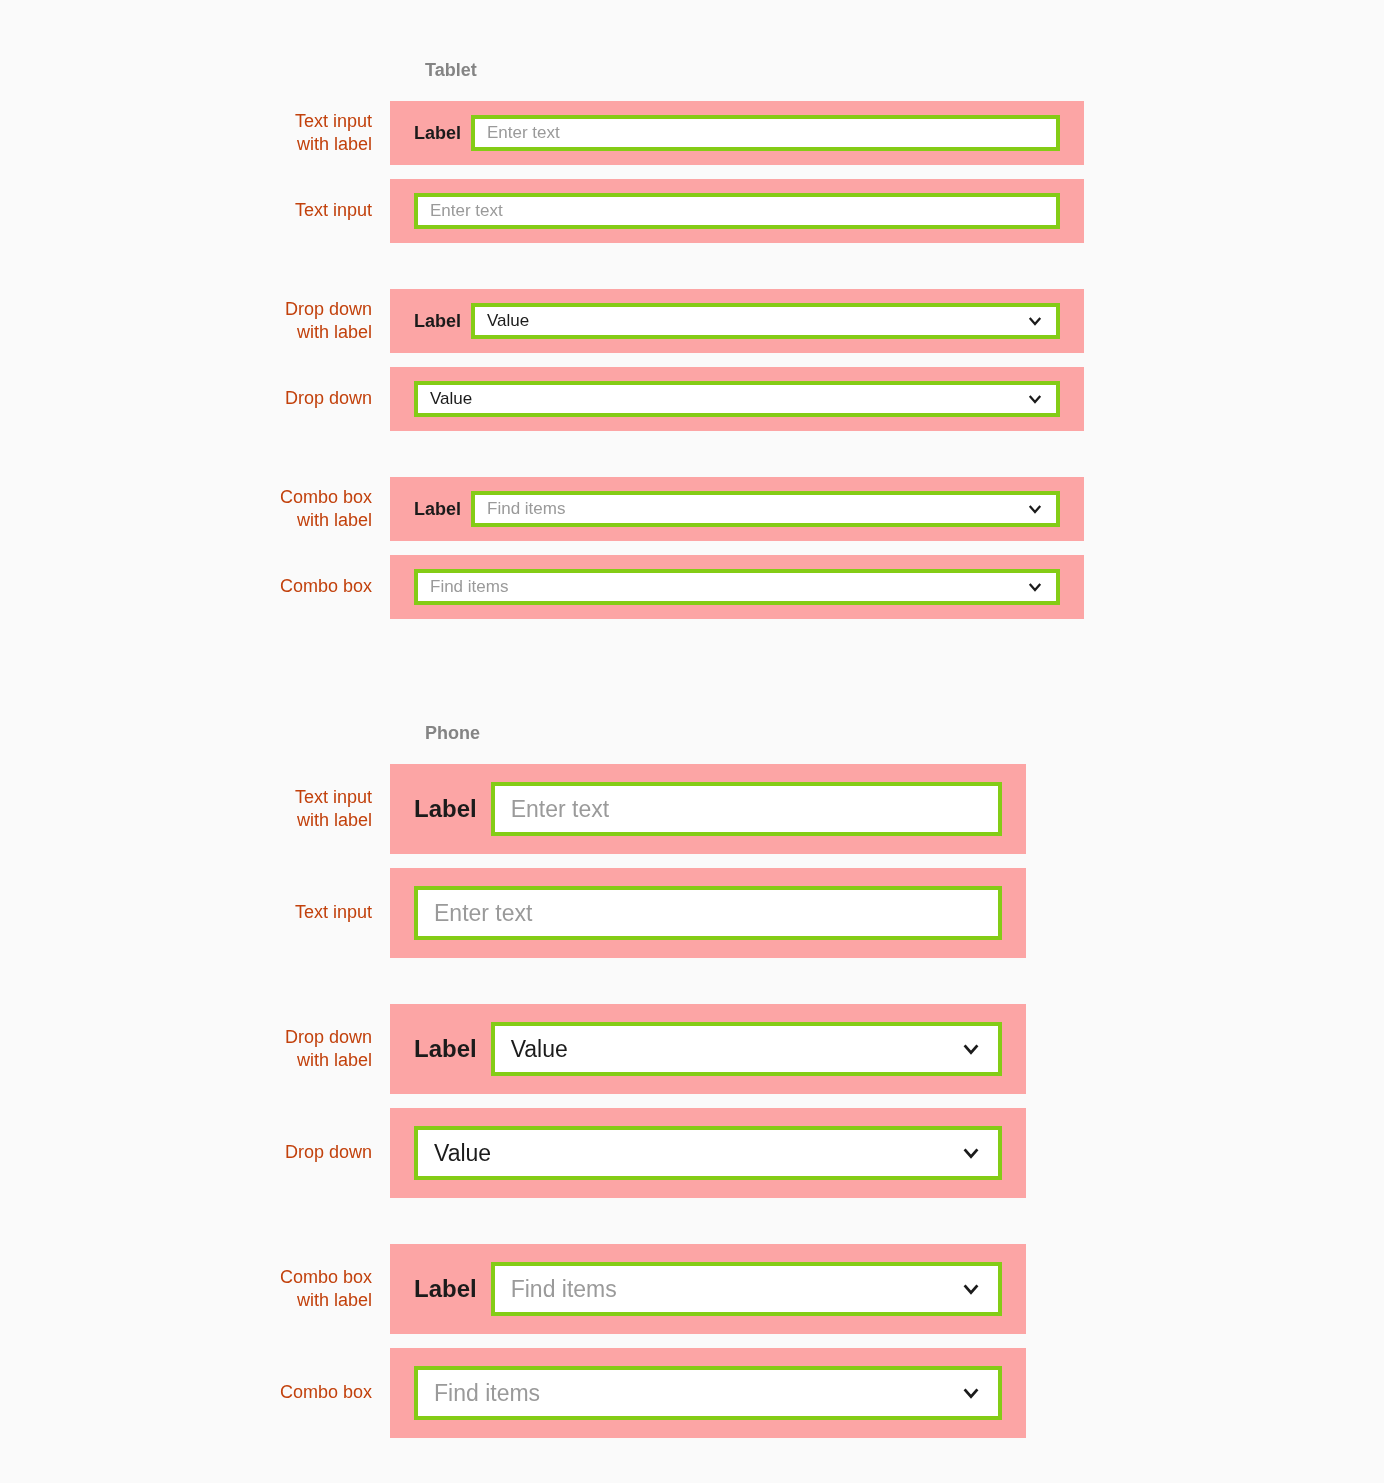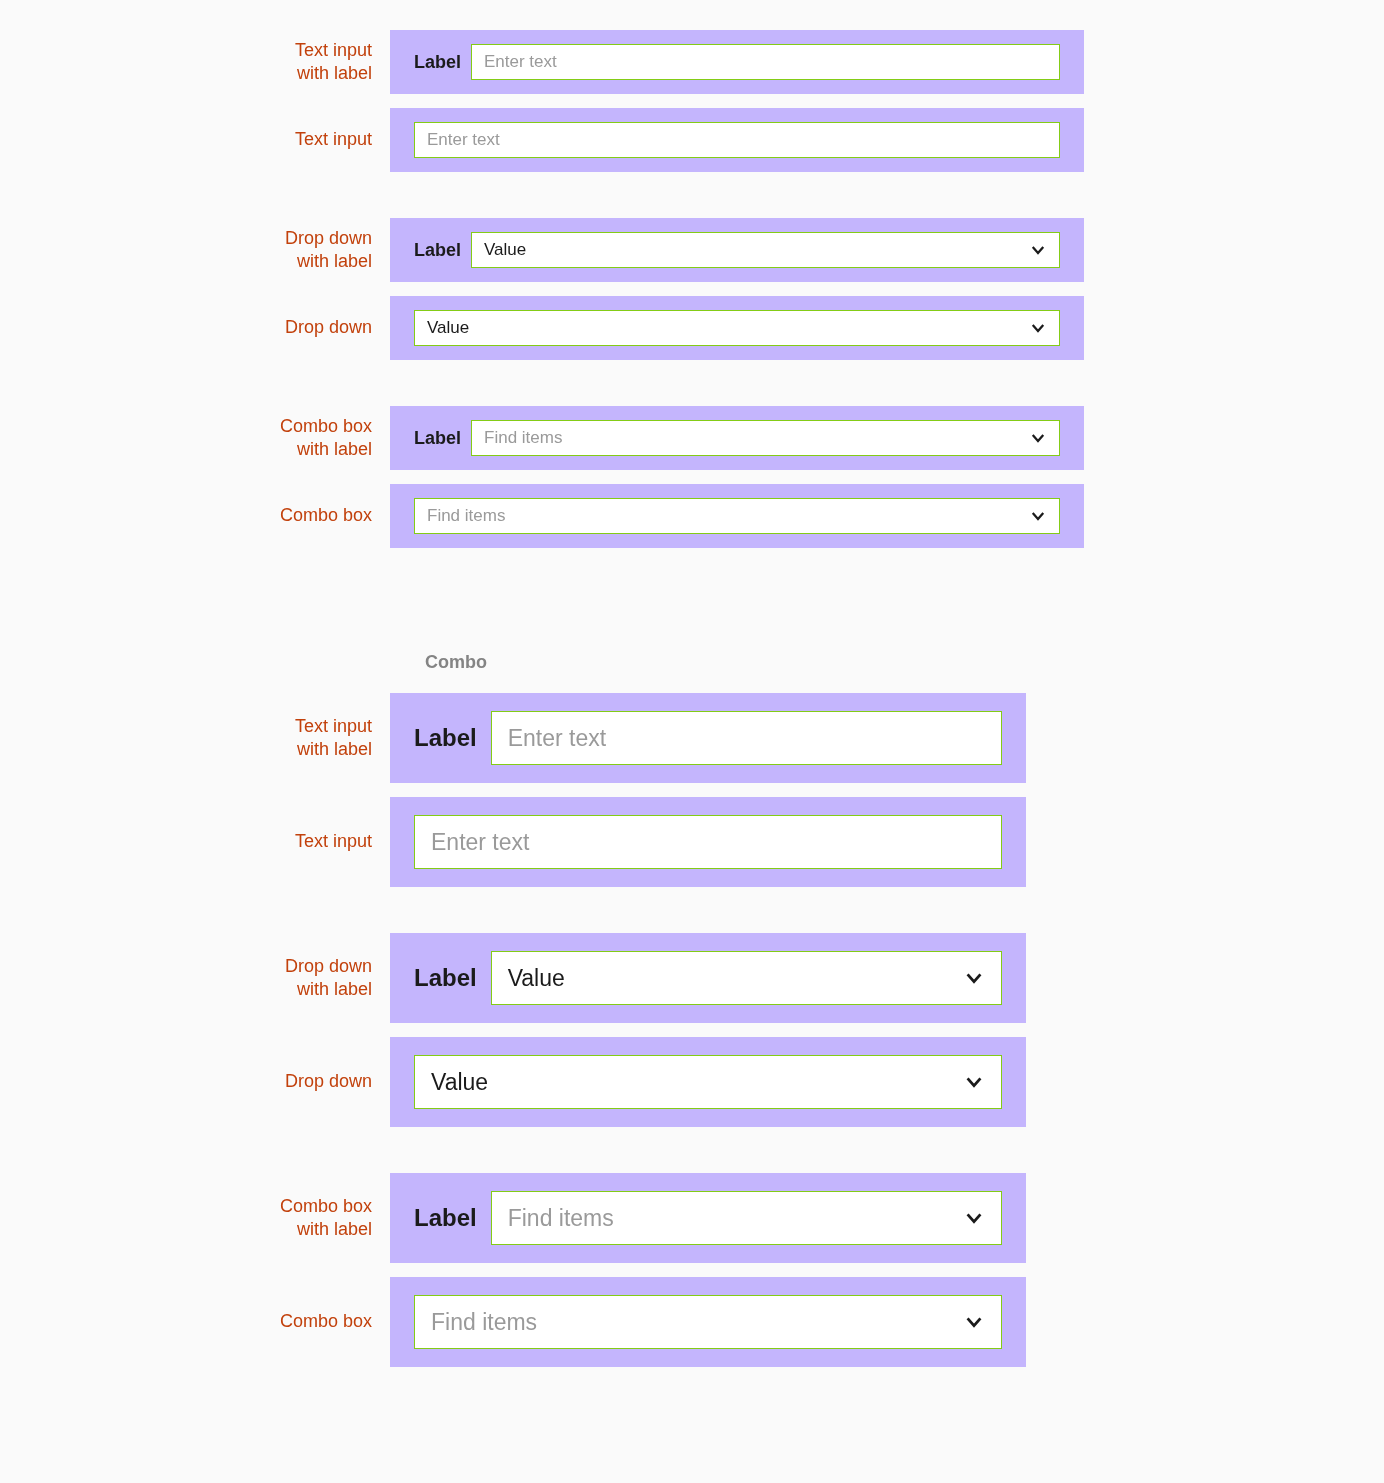--- a/index.html
+++ b/index.html
@@ -28,41 +28,41 @@
       width: 390px;
       padding-right: 18px;
       text-align: right;
       color: #c2410c;
       font-size: 18px;
       line-height: 1.3;
       align-self: center;
     }
     .row-desc .line { display: block; }
     .card {
-      background: #c4b5fd;
+      background: #fca5a5;
       padding: 14px 24px;
       display: flex;
       align-items: center;
       width: 694px;
     }
     .card.phone {
       padding: 18px 24px;
       width: 636px;
     }
     .field-label {
       color: #1b1b1b;
       font-weight: 600;
       font-size: 18px;
       margin-right: 10px;
       white-space: nowrap;
     }
     .phone .field-label { font-size: 24px; margin-right: 14px; }
     .input-box {
       flex: 1;
-      border: 1px solid #84cc16;
+      border: 4px solid #84cc16;
       background: #fff;
       display: flex;
       align-items: center;
       position: relative;
       height: 36px;
       padding: 0 12px;
     }
     .phone .input-box { height: 54px; padding: 0 16px; }
     .input-text {
       flex: 1;
@@ -77,20 +77,21 @@
     }
     .chevron svg { display: block; }
     .gap-lg { height: 32px; }
     .gap-xl { height: 60px; }
   </style>
 </head>
 <body>
 
 <div class="container">
 
+  <div class="section-title">Tablet</div>
 
   <div class="row">
     <div class="row-desc">
       <span class="line">Text input</span>
       <span class="line">with label</span>
     </div>
     <div class="card">
       <span class="field-label">Label</span>
       <div class="input-box">
         <span class="input-text placeholder">Enter text</span>
@@ -176,21 +177,21 @@
           <svg width="18" height="18" viewBox="0 0 24 24" fill="none" stroke="#1b1b1b" stroke-width="3">
               <polyline points="5 8 12 16 19 8"></polyline>
             </svg>
         </span>
       </div>
     </div>
   </div>
 
   <div class="gap-xl"></div>
 
-  <div class="section-title">Combo</div>
+  <div class="section-title">Phone</div>
 
   <div class="row">
     <div class="row-desc">
       <span class="line">Text input</span>
       <span class="line">with label</span>
     </div>
     <div class="card phone">
       <span class="field-label">Label</span>
       <div class="input-box">
         <span class="input-text placeholder">Enter text</span>

